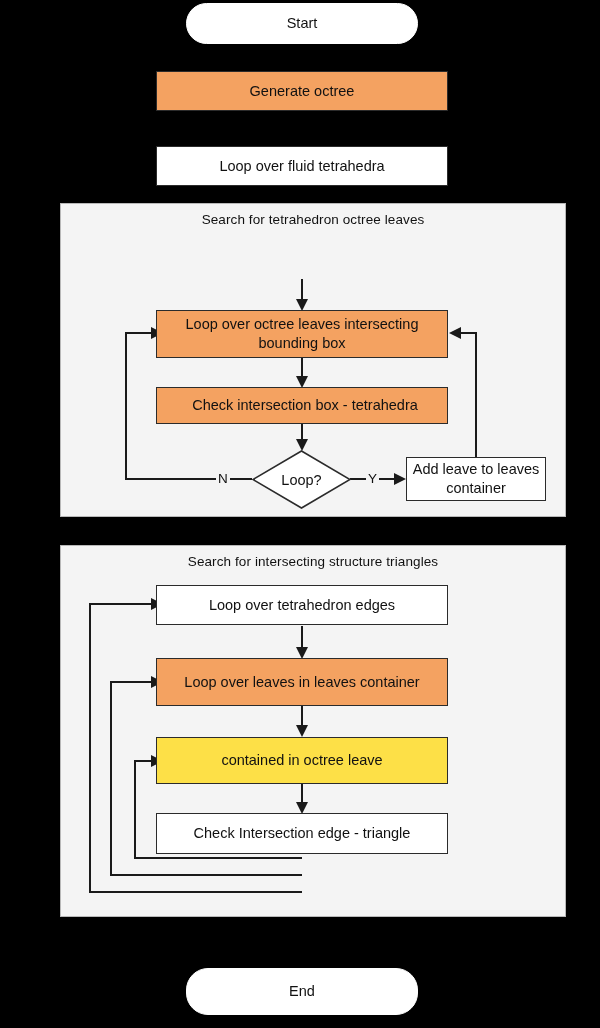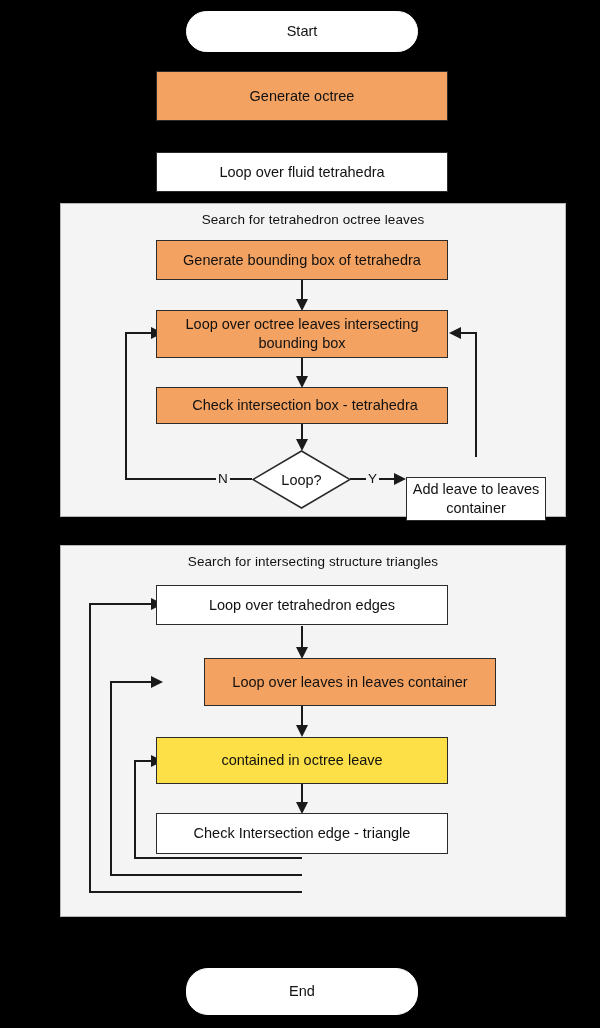--- a/index.html
+++ b/index.html
@@ -194,63 +194,60 @@
     <path class="wire" d="M302,875 L111,875 L111,682 L155,682"></path>
     <polygon class="head" points="163,682 151,676 151,688"></polygon>
 
     <path class="wire" d="M302,892 L90,892 L90,604 L155,604"></path>
     <polygon class="head" points="163,604 151,598 151,610"></polygon>
 
     <path class="wire-dark" d="M302,917 L302,962"></path>
     <polygon class="head-dark" points="302,969 297,958 307,958"></polygon>
   </svg>
 
-  <div class="node terminal" style="left:186px; top:3px; width:232px; height:41px;margin-top:8px;">
+  <div class="node terminal" style="left:186px; top:3px; width:232px; height:41px;">
     <span>Start</span>
   </div>
 
-  <div class="node orange" style="left:156px; top:71px; width:292px; height:50px;">
+  <div class="node orange" style="left:156px; top:71px; width:292px; height:40px;">
     <span>Generate octree</span>
   </div>
 
-  <div class="node" style="left:156px; top:152px; width:292px; height:40px;">
+  <div class="node" style="left:156px; top:146px; width:292px; height:40px;">
     <span>Loop over fluid tetrahedra</span>
   </div>
 
-  <div class="node orange" style="left:156px; top:240px; width:292px; height:40px;">
-    <span>Generate bounding box of tetrahedra</span>
-  </div>
 
   <div class="node orange" style="left:156px; top:310px; width:292px; height:48px; padding:0 16px;">
     <span>Loop over octree leaves intersecting bounding box</span>
   </div>
 
   <div class="node orange" style="left:156px; top:387px; width:292px; height:37px;padding-left:6px;">
     <span>Check intersection box - tetrahedra</span>
   </div>
 
   <div class="decision" style="left:252px; top:450px; width:99px; height:59px;">
     <svg width="99" height="59" viewBox="0 0 99 59">
       <polygon points="49.5,1 98,29.5 49.5,58 1,29.5" fill="#ffffff" stroke="#2b2b2b" stroke-width="1.6"></polygon>
     </svg>
     <span class="dlabel">Loop?</span>
   </div>
 
   <div class="edge-label" style="left:216px; top:472px;">N</div>
   <div class="edge-label" style="left:366px; top:472px;">Y</div>
 
-  <div class="node" style="left:406px; top:477px; width:140px; height:44px; padding:0 4px;">
+  <div class="node" style="left:406px; top:457px; width:140px; height:44px; padding:0 4px;">
     <span>Add leave to leaves container</span>
   </div>
 
   <div class="node" style="left:156px; top:585px; width:292px; height:40px;">
     <span>Loop over tetrahedron edges</span>
   </div>
 
-  <div class="node orange" style="left:156px; top:658px; width:292px; height:48px;margin-left:48px;">
+  <div class="node orange" style="left:156px; top:658px; width:292px; height:48px;">
     <span>Loop over leaves in leaves container</span>
   </div>
 
   <div class="node split" style="left:156px; top:737px; width:292px; height:47px;">
     <span class="line-bot">contained in octree leave</span>
   </div>
 
   <div class="node" style="left:156px; top:813px; width:292px; height:41px;">
     <span>Check Intersection edge - triangle</span>
   </div>

